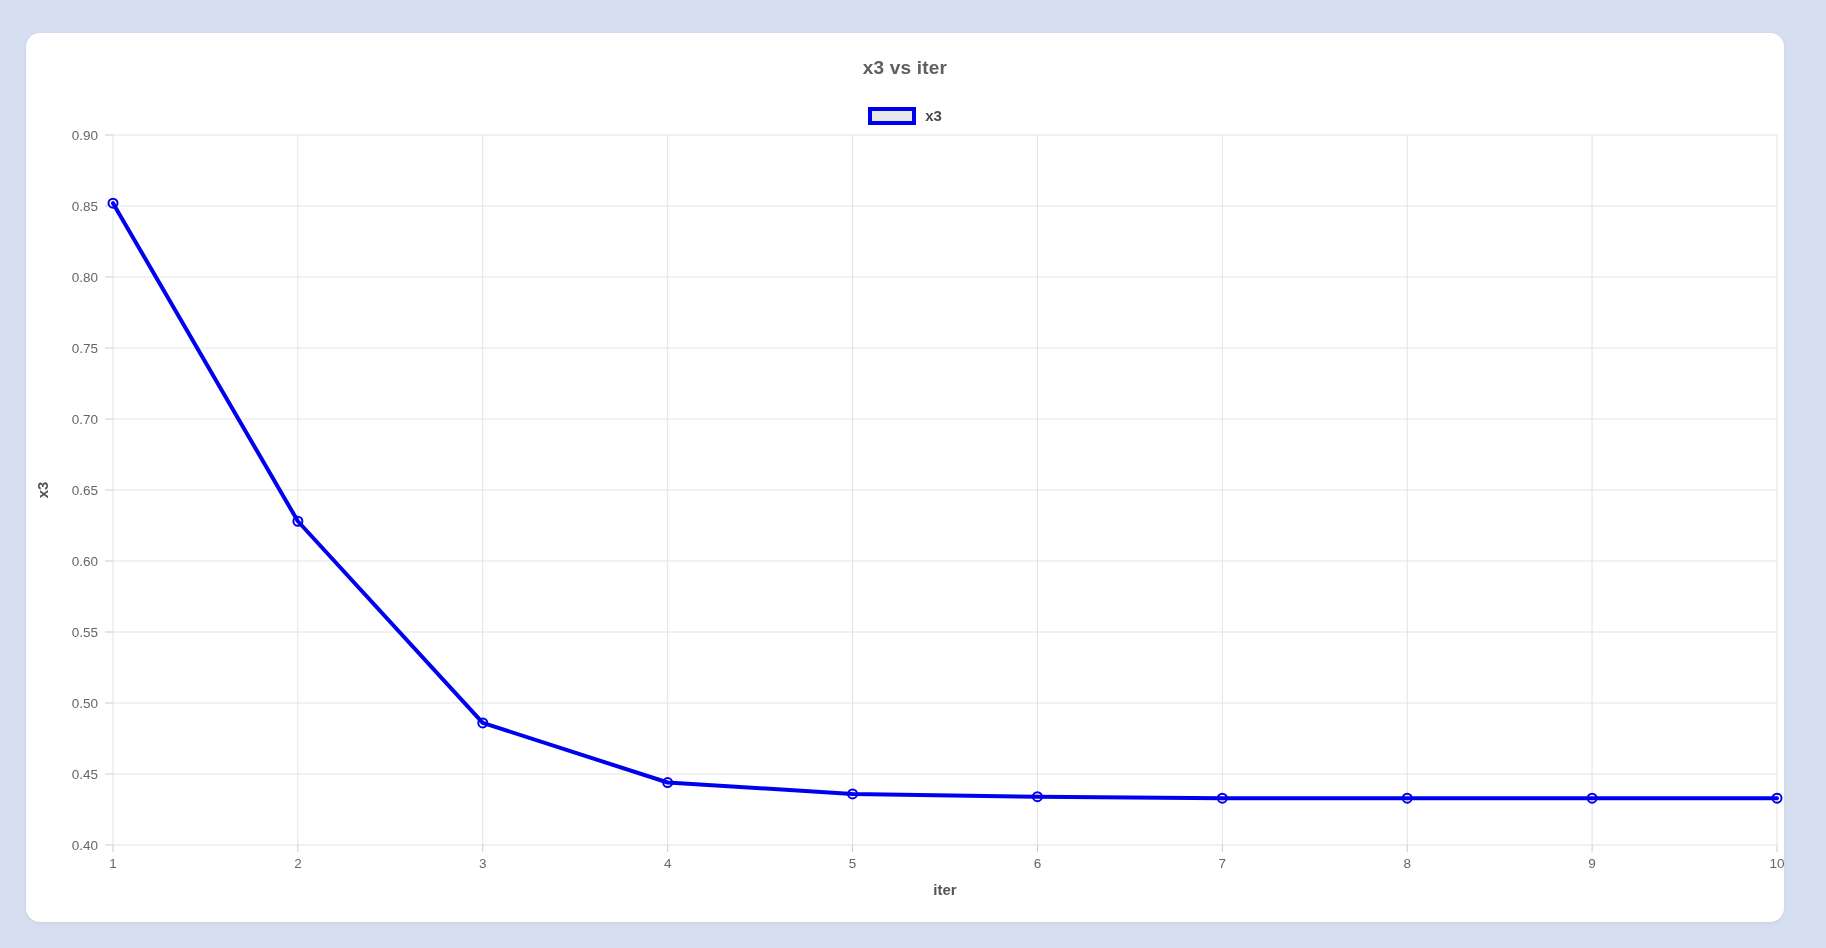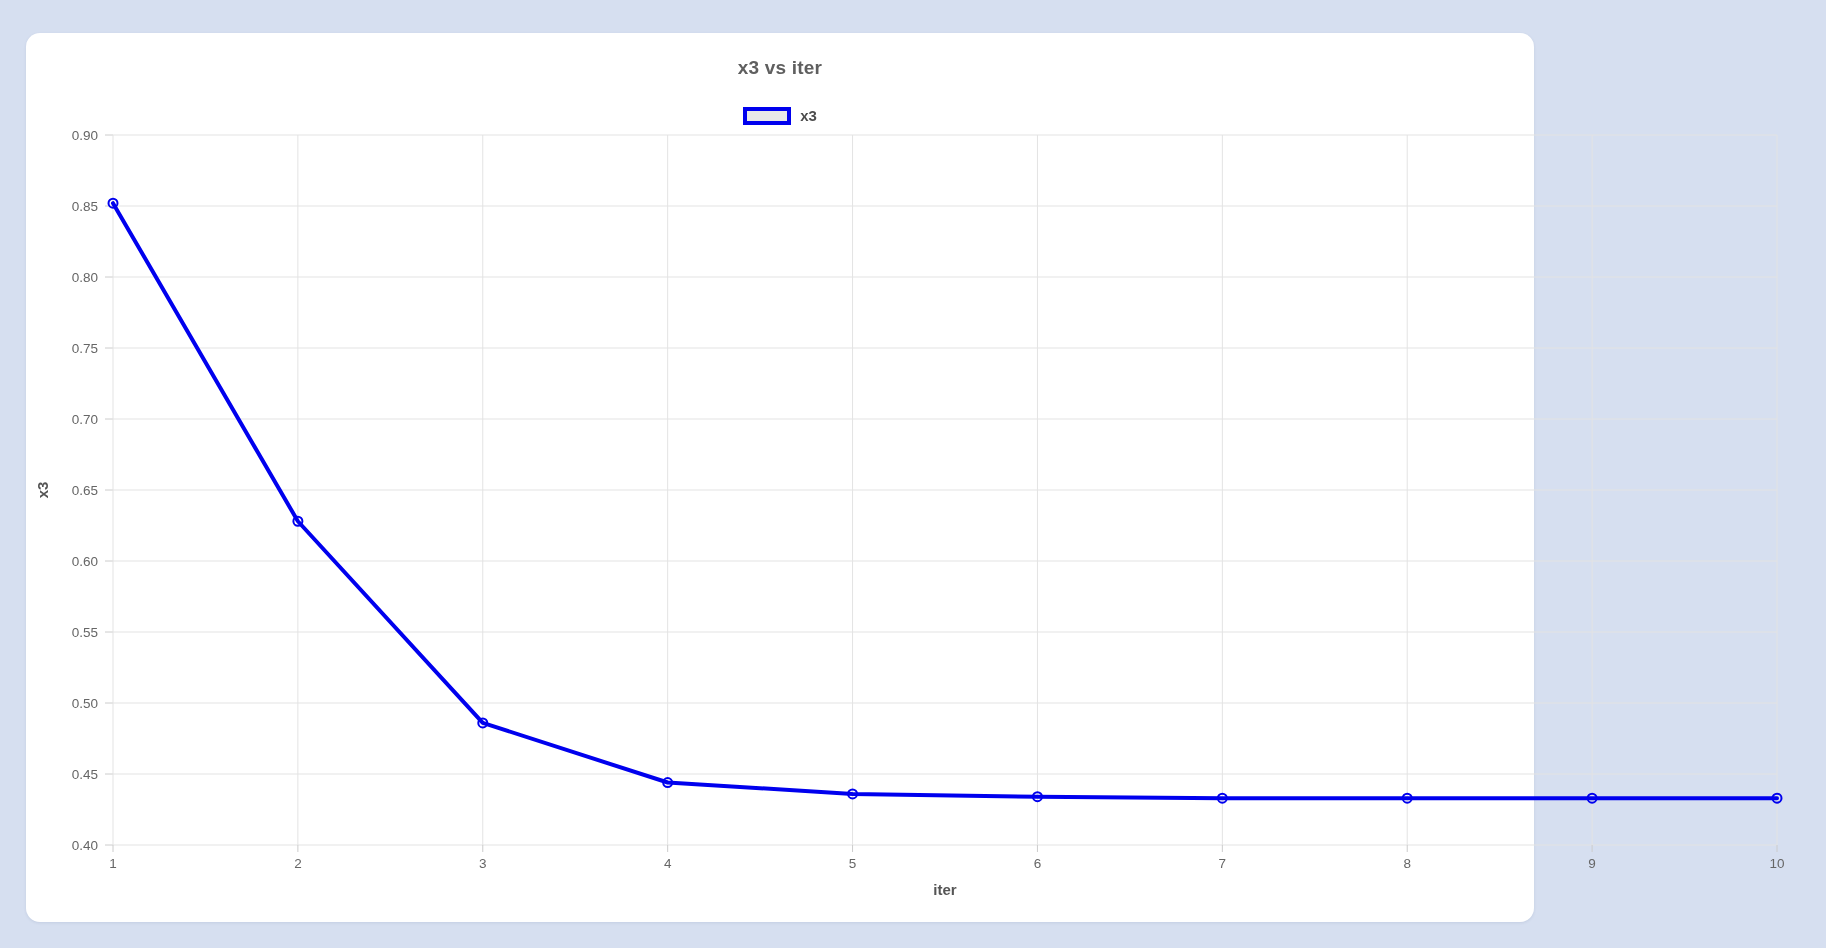--- a/index.html
+++ b/index.html
@@ -9,21 +9,21 @@
     height: 948px;
     overflow: hidden;
     font-family: "Liberation Sans", sans-serif;
   }
   body { background: #d6dff0; position: relative; }
 
   .card {
     position: absolute;
     left: 26px;
     top: 33px;
-    width: 1508px;
+    width: 1758px;
     height: 889px;
     background: #ffffff;
     border-radius: 14px;
     box-shadow: 0 1px 3px rgba(40,60,110,0.10);
   }
 
   .chart-title {
     position: absolute;
     top: 24px;
     left: 0;

